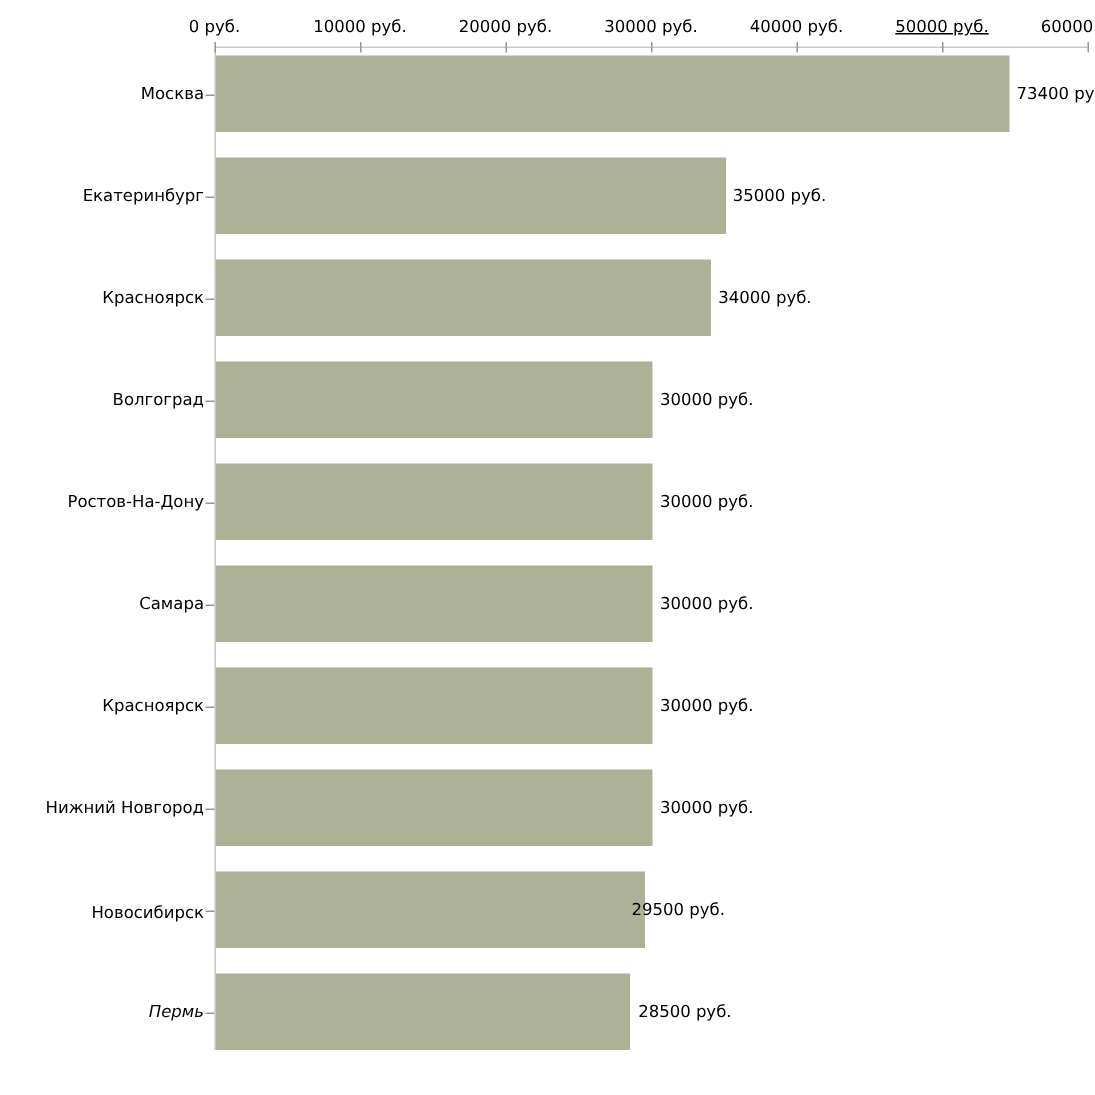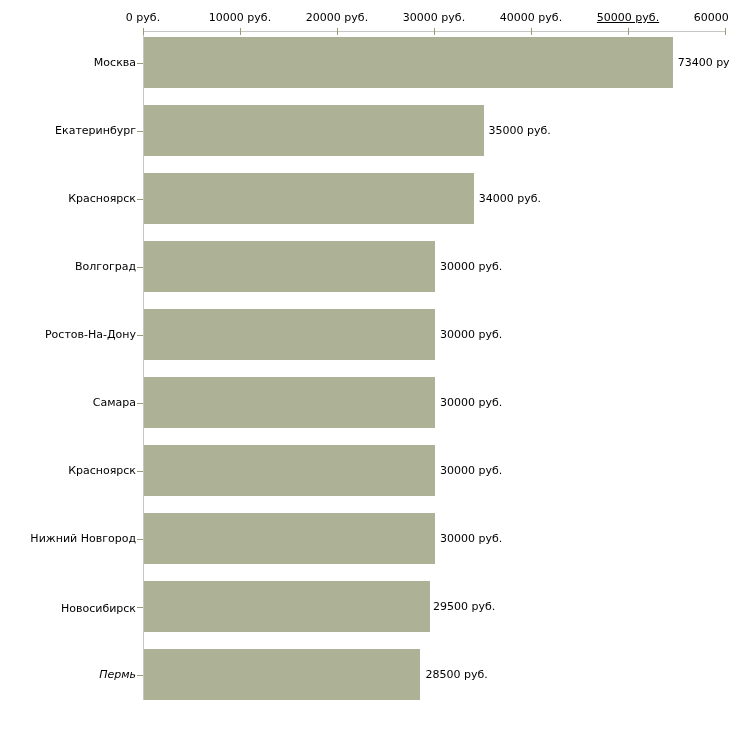--- a/index.html
+++ b/index.html
@@ -146,18 +146,18 @@
       <div class="bar-label" style="left: 419px; top: 266.5px;">30000 руб.</div>
       <div class="bar" style="top: 309px; height: 51px; width: 291px; background: rgb(173, 177, 149);"></div>
       <div class="bar-label" style="left: 419px; top: 334.5px;">30000 руб.</div>
       <div class="bar" style="top: 377px; height: 51px; width: 291px; background: rgb(173, 177, 149);"></div>
       <div class="bar-label" style="left: 419px; top: 402.5px;">30000 руб.</div>
       <div class="bar" style="top: 445px; height: 51px; width: 291px; background: rgb(173, 177, 149);"></div>
       <div class="bar-label" style="left: 419px; top: 470.5px;">30000 руб.</div>
       <div class="bar" style="top: 513px; height: 51px; width: 291px; background: rgb(173, 177, 149);"></div>
       <div class="bar-label" style="left: 419px; top: 538.5px;">30000 руб.</div>
       <div class="bar" style="top: 581px; height: 51px; width: 286.15px; background: rgb(173, 177, 149);"></div>
-      <div class="bar-label" style="left: 412px; top: 606.5px;">29500 руб.</div>
+      <div class="bar-label" style="left: 400px; top: 606.5px;">29500 руб.</div>
       <div class="bar" style="top: 649px; height: 51px; width: 276.45px; background: rgb(173, 177, 149);"></div>
       <div class="bar-label" style="left: 404.45px; top: 674.5px;">28500 руб.</div>
     </div>
 
 </div>
 
 </body></html>

